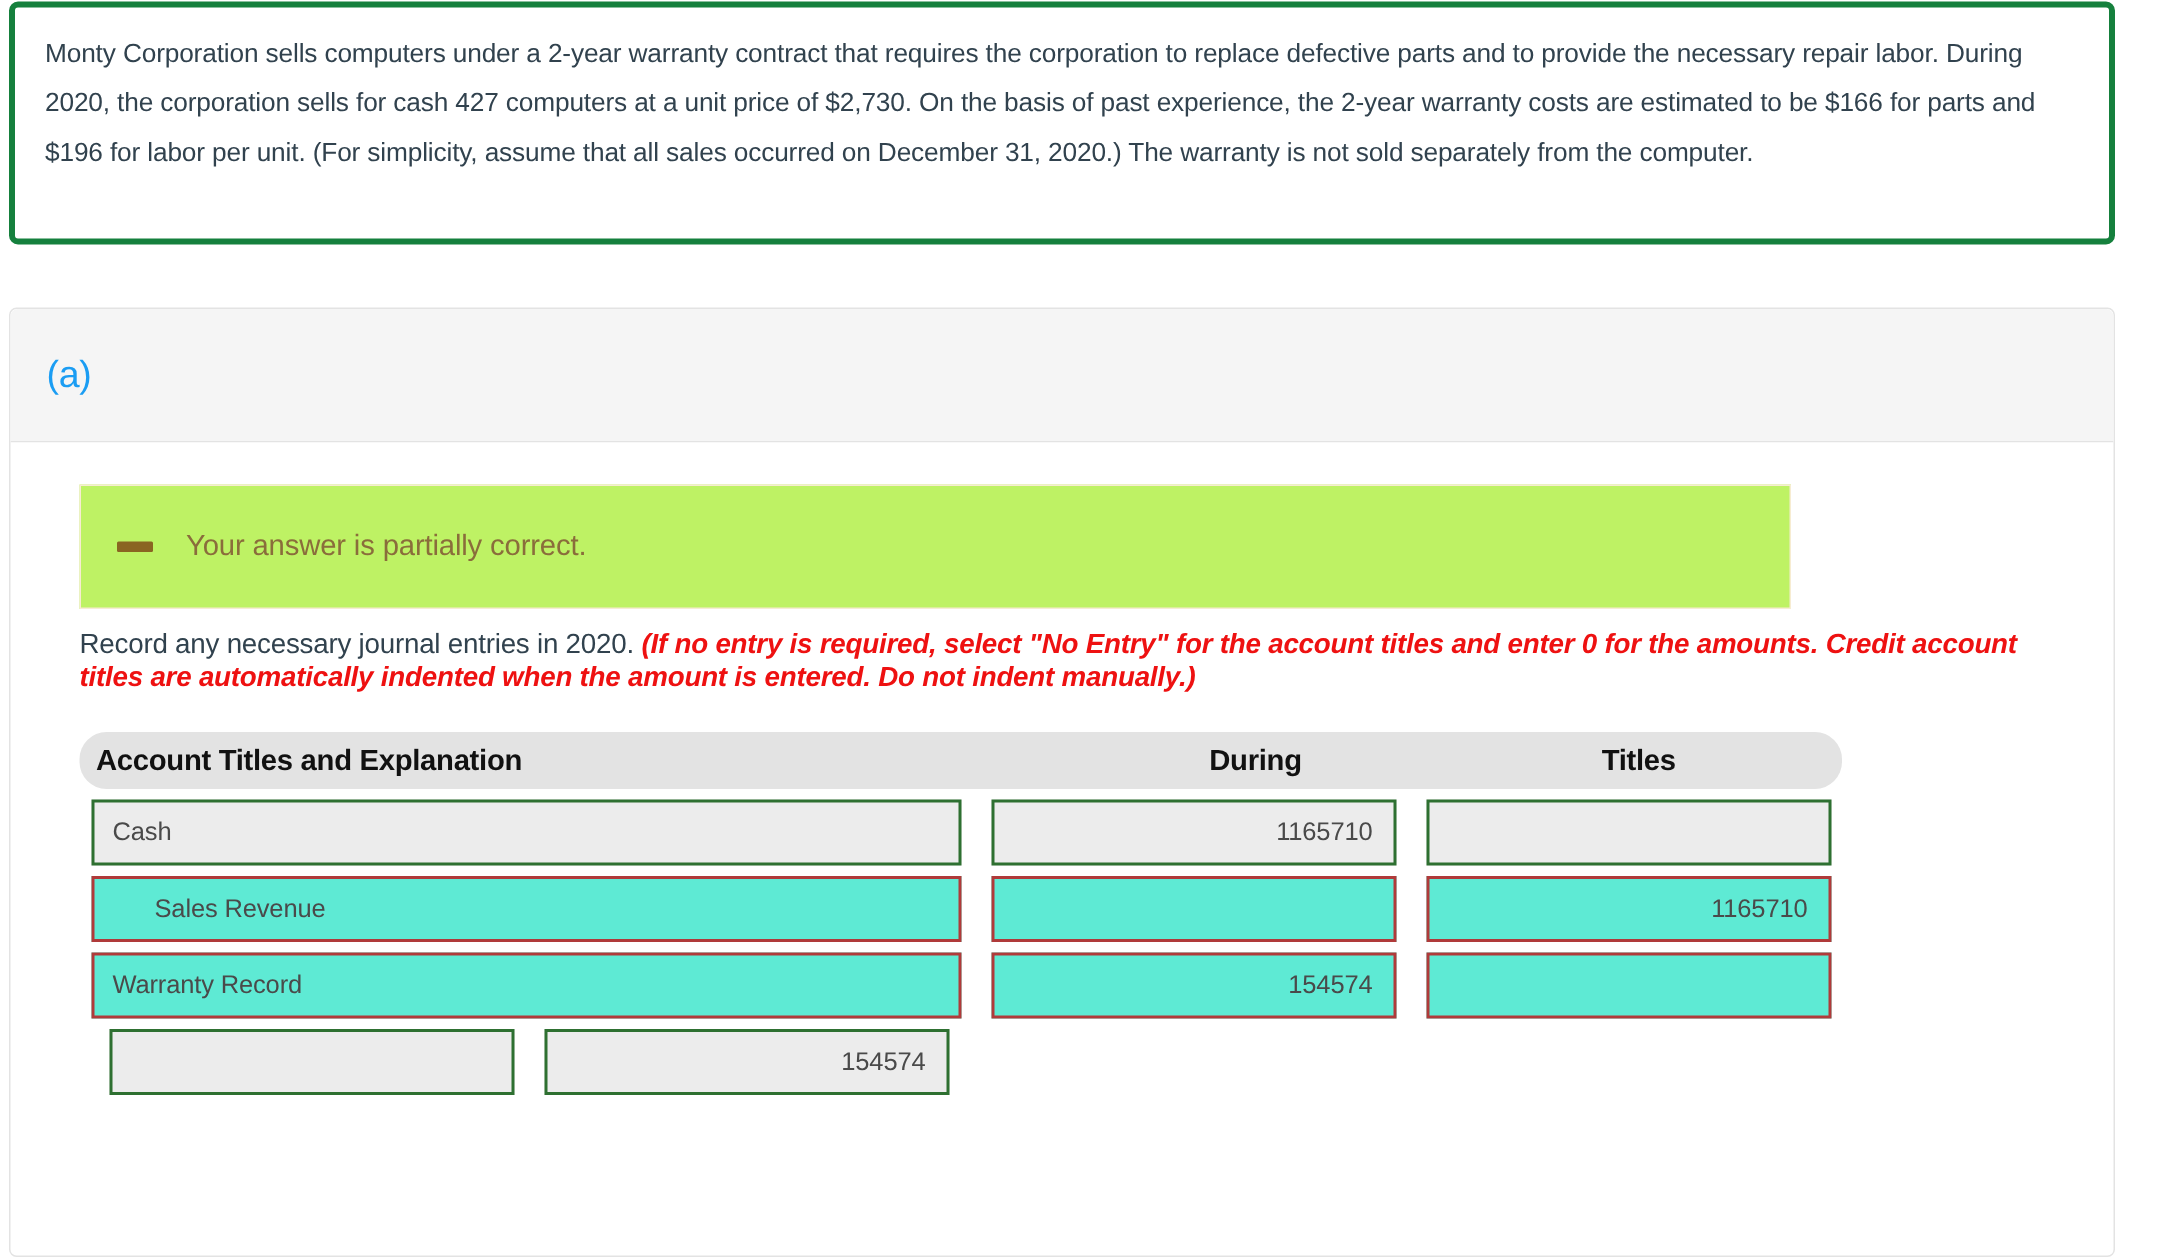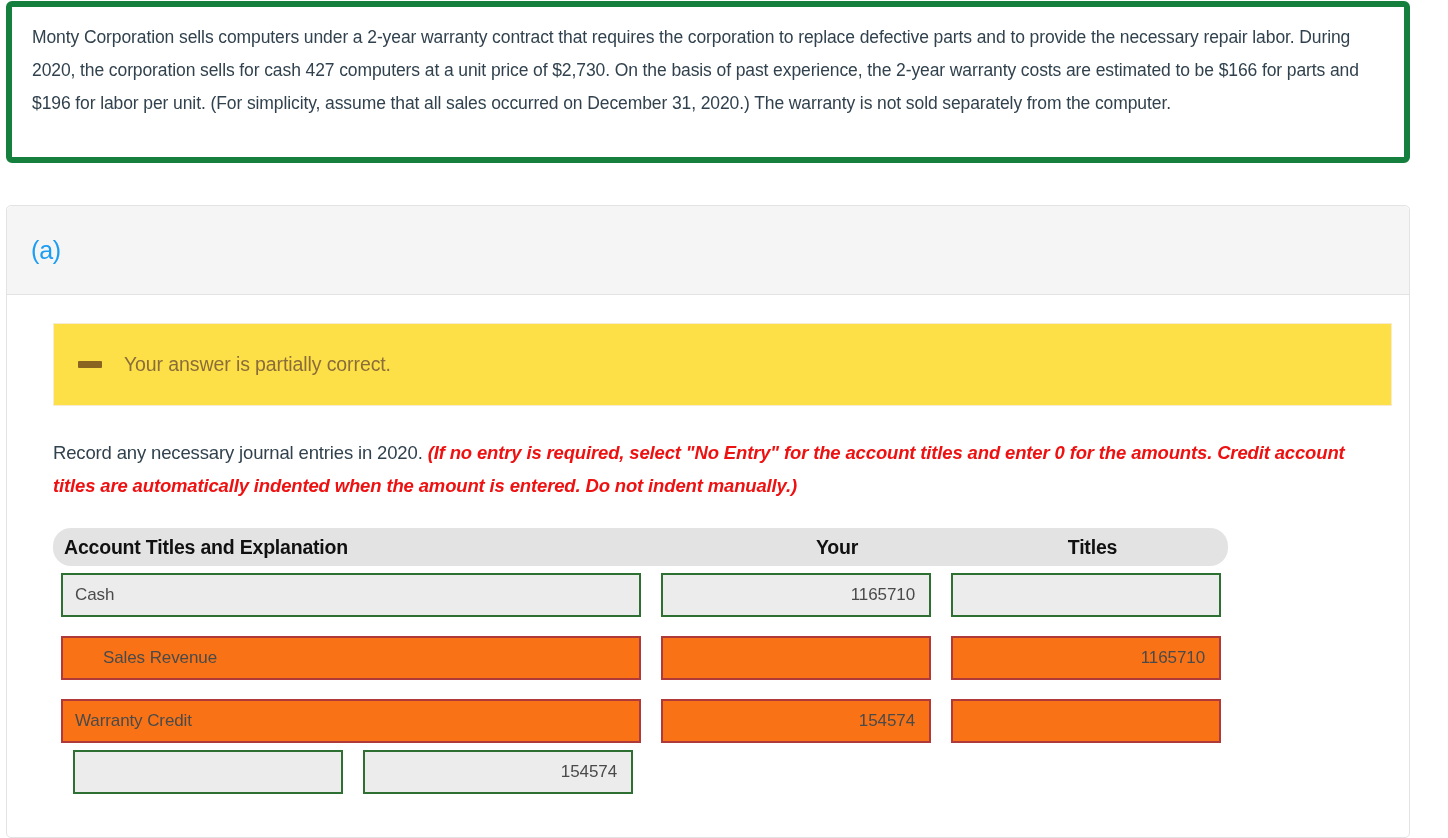--- a/index.html
+++ b/index.html
@@ -14,21 +14,21 @@
     overflow: hidden;
     color: #2c3e50;
   }
 
   
   .problem-card {
     position: absolute;
     left: 6px; top: 1px;
     width: 1404px; height: 162px;
     background: #ffffff;
-    border: 6px solid #15803d;
+    border: 4px solid #15803d;
     border-radius: 6px;
     padding: 14px 22px 14px 20px;
   }
   .problem-text {
     font-size: 17.5px;
     line-height: 33px;
     color: #31424e;
     letter-spacing: -0.1px;
     margin: 0;
   }
@@ -55,47 +55,47 @@
     font-size: 25px;
     color: #1b9df3;
     letter-spacing: -0.2px;
   }
   .part-body {
     padding: 28px 0 0 46px;
   }
 
   
   .feedback-banner {
-    width: 1339px;
+    width: 1141px;
     height: 83px;
-    background: #fde047;
+    background: #bef264;
     border: 1px solid #f7ecd2;
     display: flex;
     align-items: center;
     padding-left: 24px;
   }
   .dash-icon {
     width: 24px; height: 7px;
     background: #8a6522;
     border-radius: 1px;
     flex: 0 0 auto;
     margin-right: 22px;
   }
   .feedback-text {
     font-size: 19.5px;
     color: #8a6d3b;
     letter-spacing: -0.1px;
   }
 
   
   .instruction {
-    margin-top: 30px;
+    margin-top: 12px;
     width: 1300px;
     font-size: 18.5px;
-    line-height: 33px;
+    line-height: 22px;
     color: #31424e;
     letter-spacing: -0.15px;
   }
   .instruction .hint {
     color: #ee1111;
     font-style: italic;
     font-weight: bold;
   }
 
   
@@ -134,21 +134,21 @@
   .field {
     height: 44px;
     border: 2px solid #8b5cf6;
     display: flex;
     align-items: center;
     font-size: 17px;
     color: #4a4a4a;
     letter-spacing: -0.1px;
   }
   .field.correct  { border-color: #2e7031; background: #ececec; }
-  .field.wrong    { border-color: #b03a3a; background: #f97316; margin-top: 12px; }
+  .field.wrong    { border-color: #b03a3a; background: #5eead4; }
 
   .f-title  { width: 580px; margin-left: 8px; padding-left: 12px; }
   .f-debit  { width: 270px; margin-left: 20px; padding-right: 14px; justify-content: flex-end; }
   .f-credit { width: 270px; margin-left: 20px; padding-right: 14px; justify-content: flex-end; }
 
   .indent { padding-left: 40px; }
 </style>
 </head>
 <body>
 
@@ -170,38 +170,38 @@
     </div>
 
     <div class="instruction">
       <span>Record any necessary journal entries in 2020. </span><span class="hint">(If no entry is required, select "No Entry" for the account titles and enter 0 for the amounts. Credit account titles are automatically indented when the amount is entered. Do not indent manually.)</span>
     </div>
 
     <div class="journal">
 
       <div class="jrow jhead">
         <div class="cell col-title">Account Titles and Explanation</div>
-        <div class="cell col-debit">Your</div>
+        <div class="cell col-debit">During</div>
         <div class="cell col-credit">Titles</div>
       </div>
 
       <div class="jrow jbody-row">
         <div class="field f-title correct">Cash</div>
         <div class="field f-debit correct">1165710</div>
         <div class="field f-credit correct"></div>
       </div>
 
       <div class="jrow jbody-row">
         <div class="field f-title wrong indent">Sales Revenue</div>
         <div class="field f-debit wrong"></div>
         <div class="field f-credit wrong">1165710</div>
       </div>
 
       <div class="jrow jbody-row">
-        <div class="field f-title wrong">Warranty Credit</div>
+        <div class="field f-title wrong">Warranty Record</div>
         <div class="field f-debit wrong">154574</div>
         <div class="field f-credit wrong"></div>
       </div>
 
       <div class="jrow jbody-row">
         <div class="field f-debit correct"></div>
         <div class="field f-credit correct">154574</div>
       </div>
 
     </div>

